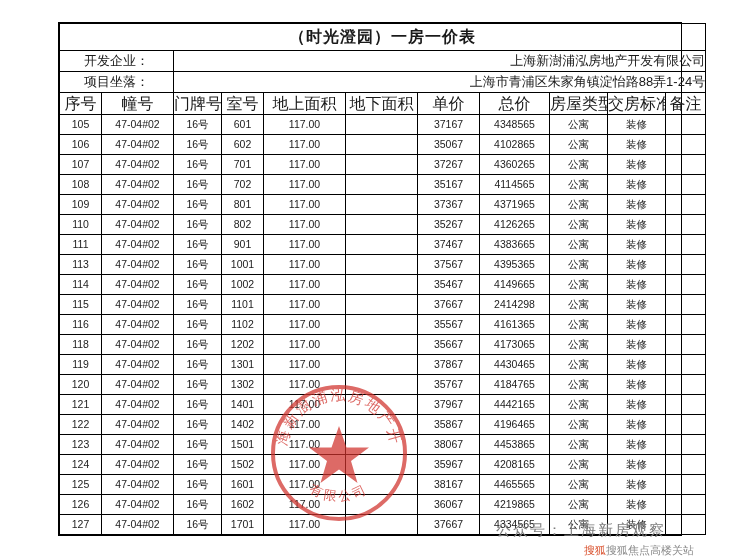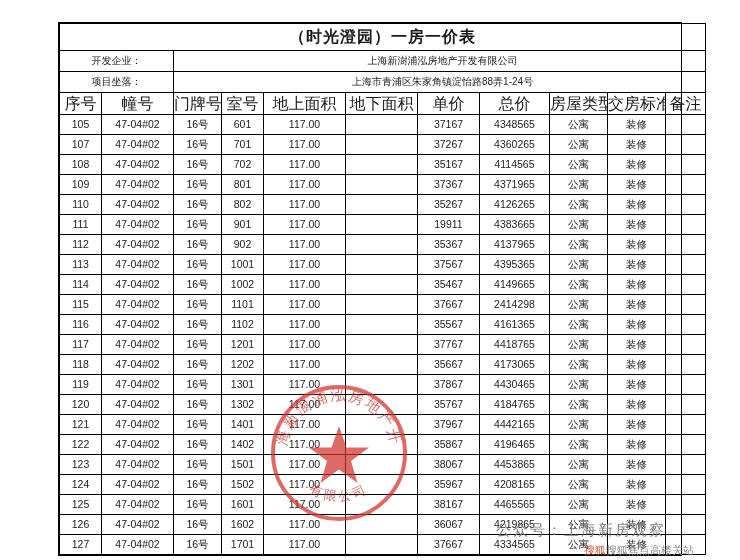--- a/index.html
+++ b/index.html
@@ -43,28 +43,28 @@
   .title-row td {
     height: 26px;
     line-height: 26px;
     font-size: 16px;
     font-weight: bold;
     letter-spacing: 1px;
   }
   .meta-row td {
     height: 20px;
     line-height: 20px;
-    font-size: 10px;
+    font-size: 13px;
   }
   .meta-label {
     text-align: center;
     width: 72px;
   }
   .meta-value {
-    text-align: center;
+    text-align: right;
     padding-left: 6px;
   }
   .head-row td {
     height: 21px;
     line-height: 21px;
     font-size: 16px;
   }
   .data-row td {
     font-size: 10.5px;
   }
@@ -164,20 +164,33 @@
         <td>601</td>
         <td>117.00</td>
         <td></td>
         <td>37167</td>
         <td>4348565</td>
         <td>公寓</td>
         <td>装修</td>
         <td></td>
       </tr>
       <tr class="data-row">
+        <td>106</td>
+        <td>47-04#02</td>
+        <td>16号</td>
+        <td>602</td>
+        <td>117.00</td>
+        <td></td>
+        <td>35067</td>
+        <td>4102865</td>
+        <td>公寓</td>
+        <td>装修</td>
+        <td></td>
+      </tr>
+      <tr class="data-row">
         <td>107</td>
         <td>47-04#02</td>
         <td>16号</td>
         <td>701</td>
         <td>117.00</td>
         <td></td>
         <td>37267</td>
         <td>4360265</td>
         <td>公寓</td>
         <td>装修</td>
@@ -222,35 +235,22 @@
         <td>装修</td>
         <td></td>
       </tr>
       <tr class="data-row">
         <td>111</td>
         <td>47-04#02</td>
         <td>16号</td>
         <td>901</td>
         <td>117.00</td>
         <td></td>
-        <td>19911</td>
+        <td>37467</td>
         <td>4383665</td>
-        <td>公寓</td>
-        <td>装修</td>
-        <td></td>
-      </tr>
-      <tr class="data-row">
-        <td>112</td>
-        <td>47-04#02</td>
-        <td>16号</td>
-        <td>902</td>
-        <td>117.00</td>
-        <td></td>
-        <td>35367</td>
-        <td>4137965</td>
         <td>公寓</td>
         <td>装修</td>
         <td></td>
       </tr>
       <tr class="data-row">
         <td>113</td>
         <td>47-04#02</td>
         <td>16号</td>
         <td>1001</td>
         <td>117.00</td>
@@ -289,33 +289,20 @@
       </tr>
       <tr class="data-row">
         <td>116</td>
         <td>47-04#02</td>
         <td>16号</td>
         <td>1102</td>
         <td>117.00</td>
         <td></td>
         <td>35567</td>
         <td>4161365</td>
-        <td>公寓</td>
-        <td>装修</td>
-        <td></td>
-      </tr>
-      <tr class="data-row">
-        <td>117</td>
-        <td>47-04#02</td>
-        <td>16号</td>
-        <td>1201</td>
-        <td>117.00</td>
-        <td></td>
-        <td>37767</td>
-        <td>4418765</td>
         <td>公寓</td>
         <td>装修</td>
         <td></td>
       </tr>
       <tr class="data-row">
         <td>118</td>
         <td>47-04#02</td>
         <td>16号</td>
         <td>1202</td>
         <td>117.00</td>

